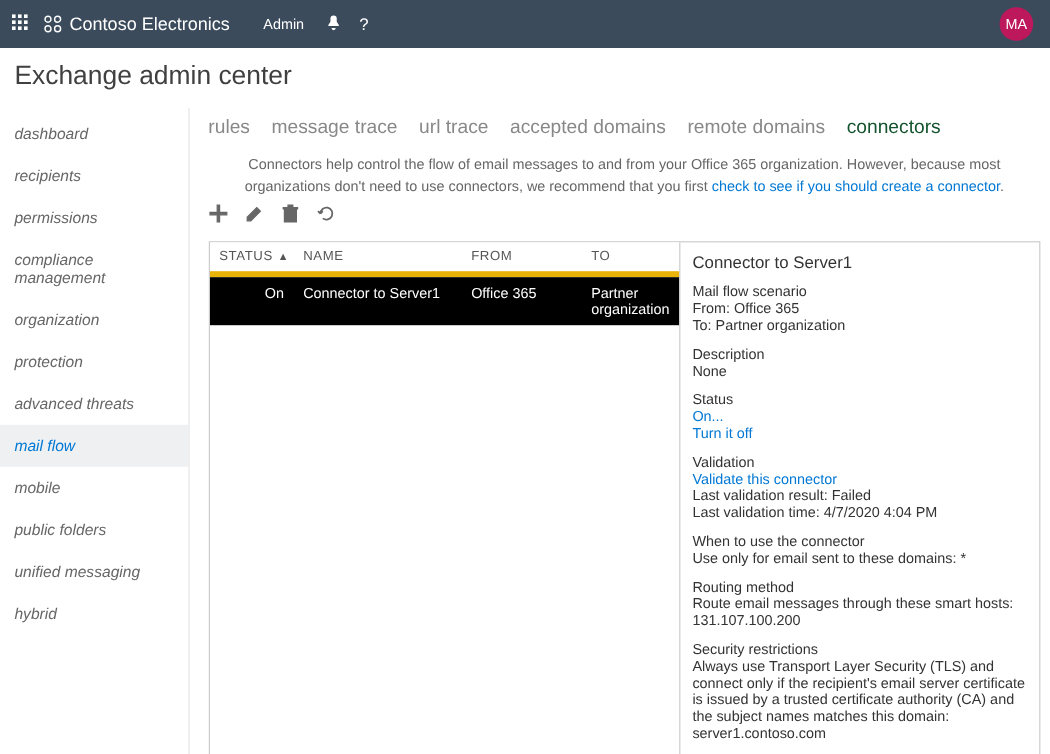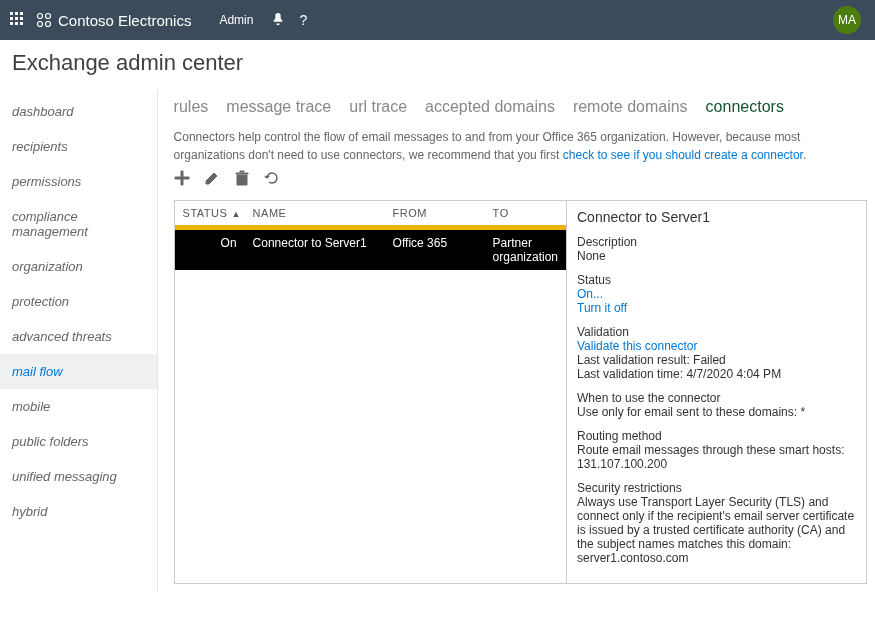--- a/index.html
+++ b/index.html
@@ -6,31 +6,31 @@
 body { font-family: "Segoe UI", Arial, sans-serif; font-size: 13px; color: #333; background: #fff; }
 .topbar { background: #3b4b5c; height: 40px; display: flex; align-items: center; padding: 0 10px; color: #fff; }
 .topbar .waffle { width: 16px; height: 16px; display: grid; grid-template-columns: repeat(3,3px); grid-template-rows: repeat(3,3px); gap: 2px; margin-right: 10px; }
 .topbar .waffle span { background: #fff; width: 3px; height: 3px; }
 .topbar .brand { display: flex; align-items: center; gap: 6px; font-size: 15px; font-weight: 400; }
 .topbar .brand-icon { width: 16px; height: 16px; display:flex; align-items:center; justify-content:center;}
 .topbar .admin-label { margin-left: 28px; font-size: 12px; }
 .topbar .bell { margin-left: 18px; font-size: 14px; }
 .topbar .help { margin-left: 14px; font-size: 14px; }
 .topbar .spacer { flex: 1; }
-.topbar .avatar { width: 28px; height: 28px; border-radius: 50%; background: #4d7c0f; color: #fff; display:flex; align-items:center; justify-content:center; font-size:12px; margin-right:4px;}
+.topbar .avatar { width: 28px; height: 28px; border-radius: 50%; background: #be185d; color: #fff; display:flex; align-items:center; justify-content:center; font-size:12px; margin-right:4px;}
 .page-title { color: #404040; font-size: 22px; font-weight: 400; padding: 10px 12px 14px; }
 .main { display: flex; }
 .sidebar { width: 165px; border-right: 1px solid #e5e5e5; padding-top: 4px;}
 .sidebar .item { padding: 10px 12px; font-size: 13px; color: #666; cursor: pointer; font-style: italic; }
 .sidebar .item.active { background: #eef0f2; color: #0078d4; }
 .content { flex: 1; padding: 4px 8px 8px 16px; }
 .tabs { display: flex; gap: 18px; padding: 4px 0 12px; font-size: 16px; color: #888; }
 .tabs .tab { cursor: pointer; }
 .tabs .tab.active { color: #14532d; }
-.desc { font-size: 12px; color: #666; line-height: 1.5; }
+.desc { font-size: 12px; color: #666; line-height: 1.5; text-align: center; }
 .desc a { color: #0078d4; text-decoration: none; }
 .desc .row2 { margin-top: 4px; margin-bottom: 10px;}
 .toolbar { display: flex; gap: 14px; padding: 6px 0 10px; color: #666; font-size: 16px; align-items:center;}
 .toolbar svg { width:16px; height:16px; fill:#666; stroke:#666;}
 .toolbar .btn { cursor:pointer; }
 .table-wrap { display: flex; border: 1px solid #ccc; }
 .table-col { flex: 1; }
 .thead { display: flex; background: #fff; border-bottom: 5px solid #eab308; font-size: 11px; color: #555; letter-spacing: 0.5px; justify-content: center; }
 .thead .th { padding: 6px 8px; text-transform: uppercase; }
 .th-status { width: 70px; }
@@ -146,20 +146,25 @@
           <div class="td th-status" style="text-align:right">On</div>
           <div class="td th-name">Connector to Server1</div>
           <div class="td th-from">Office 365</div>
           <div class="td th-to">Partner organization</div>
         </div>
       </div>
 
       <div class="details">
         <div class="title">Connector to Server1</div>
         <div class="section">
+          <div class="label">Mail flow scenario</div>
+          <div>From: Office 365</div>
+          <div>To: Partner organization</div>
+        </div>
+        <div class="section">
           <div class="label">Description</div>
           <div>None</div>
         </div>
         <div class="section">
           <div class="label">Status</div>
           <a href="#">On...</a><br>
           <a href="#">Turn it off</a>
         </div>
         <div class="section">
           <div class="label">Validation</div>

